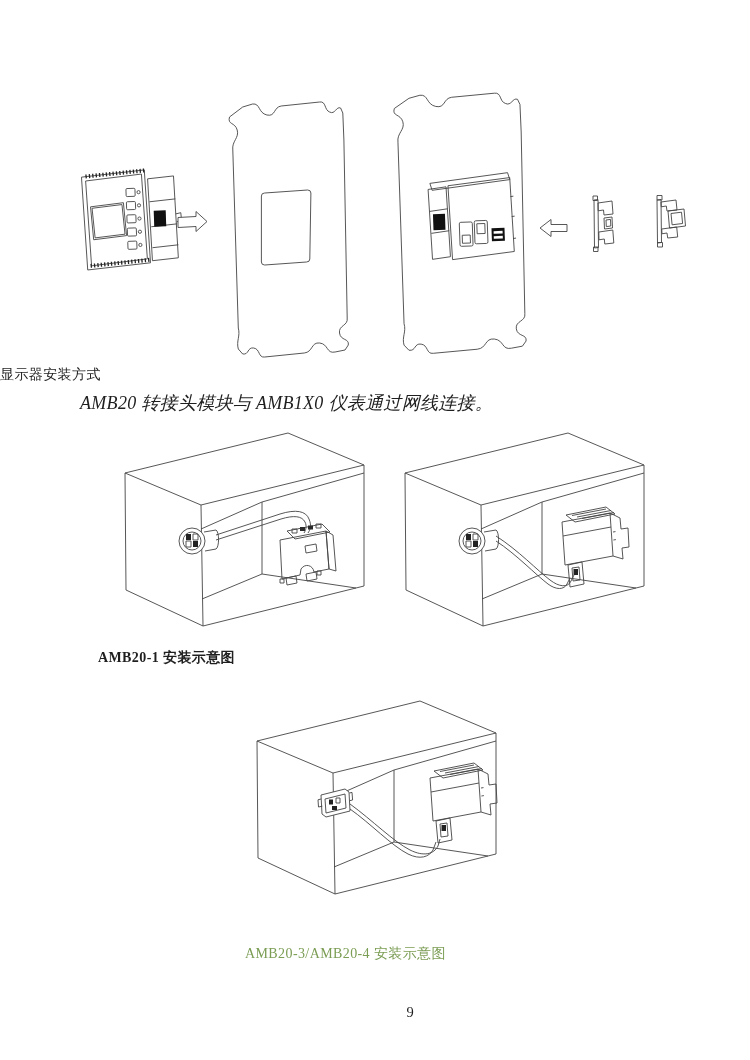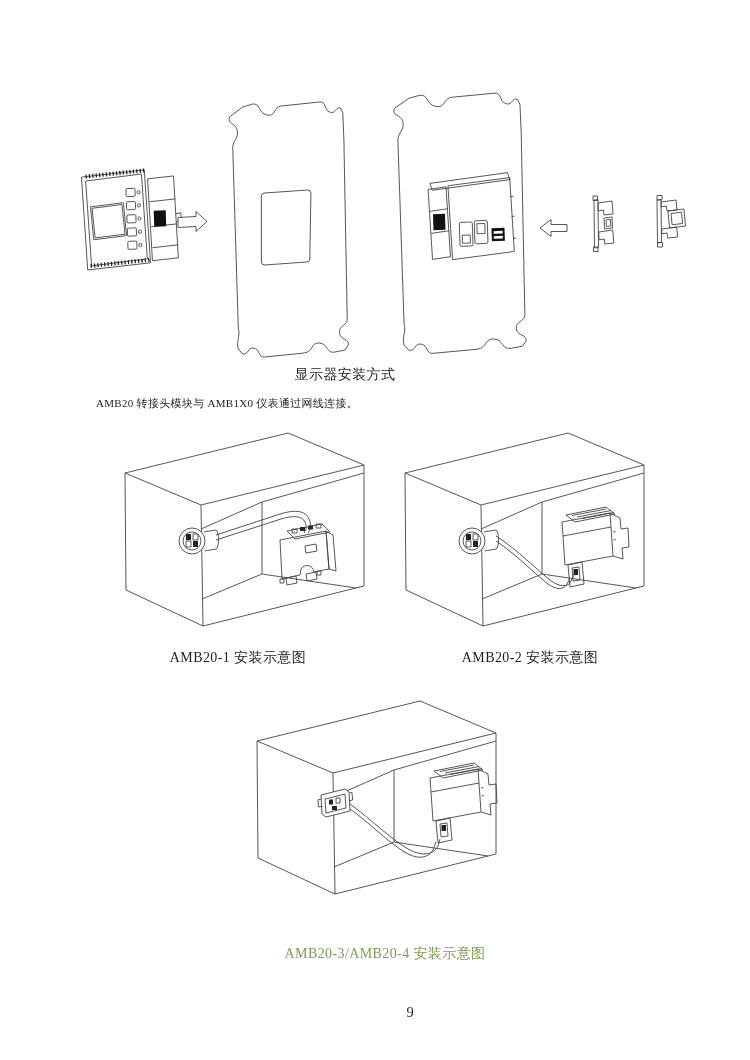--- a/index.html
+++ b/index.html
@@ -6,29 +6,29 @@
   .page{
     position:relative; width:750px; height:1060px; background:#ffffff;
     font-family:"Liberation Serif","DejaVu Serif",serif; color:#1f1f1f;
     overflow:hidden; margin:0 auto;
   }
   .fig{position:absolute;}
   .fig path,.fig line,.fig rect,.fig circle,.fig ellipse,.fig polygon{
     vector-effect:non-scaling-stroke;
   }
   .caption{
-    position:absolute; font-size:14px; line-height:16px; text-align:center;
+    position:absolute; font-size:14px; line-height:16px; text-align:left;
     letter-spacing:0.4px; white-space:nowrap;
   }
   .para{
-    position:absolute; left:96px; top:394px; font-size:11px; line-height:19px;
-    letter-spacing:0.3px; white-space:nowrap;
+    position:absolute; left:80px; top:394px; font-size:18px; line-height:19px;
+    letter-spacing:0.3px; white-space:nowrap;font-style:italic;
   }
   .cap-display{left:0px; top:367px; width:690px;}
-  .cap-b1{left:98px; top:650px; width:280px;}
+  .cap-b1{left:98px; top:650px; width:280px;font-weight:bold;}
   .cap-b2{left:390px; top:650px; width:280px;}
   .cap-b3{left:245px; top:946px; width:280px; color:#7b9d54;}
   .pagenum{
     position:absolute; left:380px; top:1004px; width:60px; text-align:center;
     font-size:14.5px;
   }
 </style>
 </head>
 <body>
 
@@ -227,19 +227,18 @@
       <path d="M229,92 L231.5,91.6 M229.4,100 L231.9,99.6"></path>
     </g>
   </svg>
 
   <div class="caption cap-display">显示器安装方式</div>
 
   <div class="para">AMB20 转接头模块与 AMB1X0 仪表通过网线连接。</div>
 
   <div class="caption cap-b1">AMB20-1 安装示意图</div>
 
-  <div class="caption cap-b2">AMB20-2 安装示意图</div>
 
   <div class="caption cap-b3">AMB20-3/AMB20-4 安装示意图</div>
 
   <div class="pagenum">9</div>
 
 </div>
 
 </body></html>

